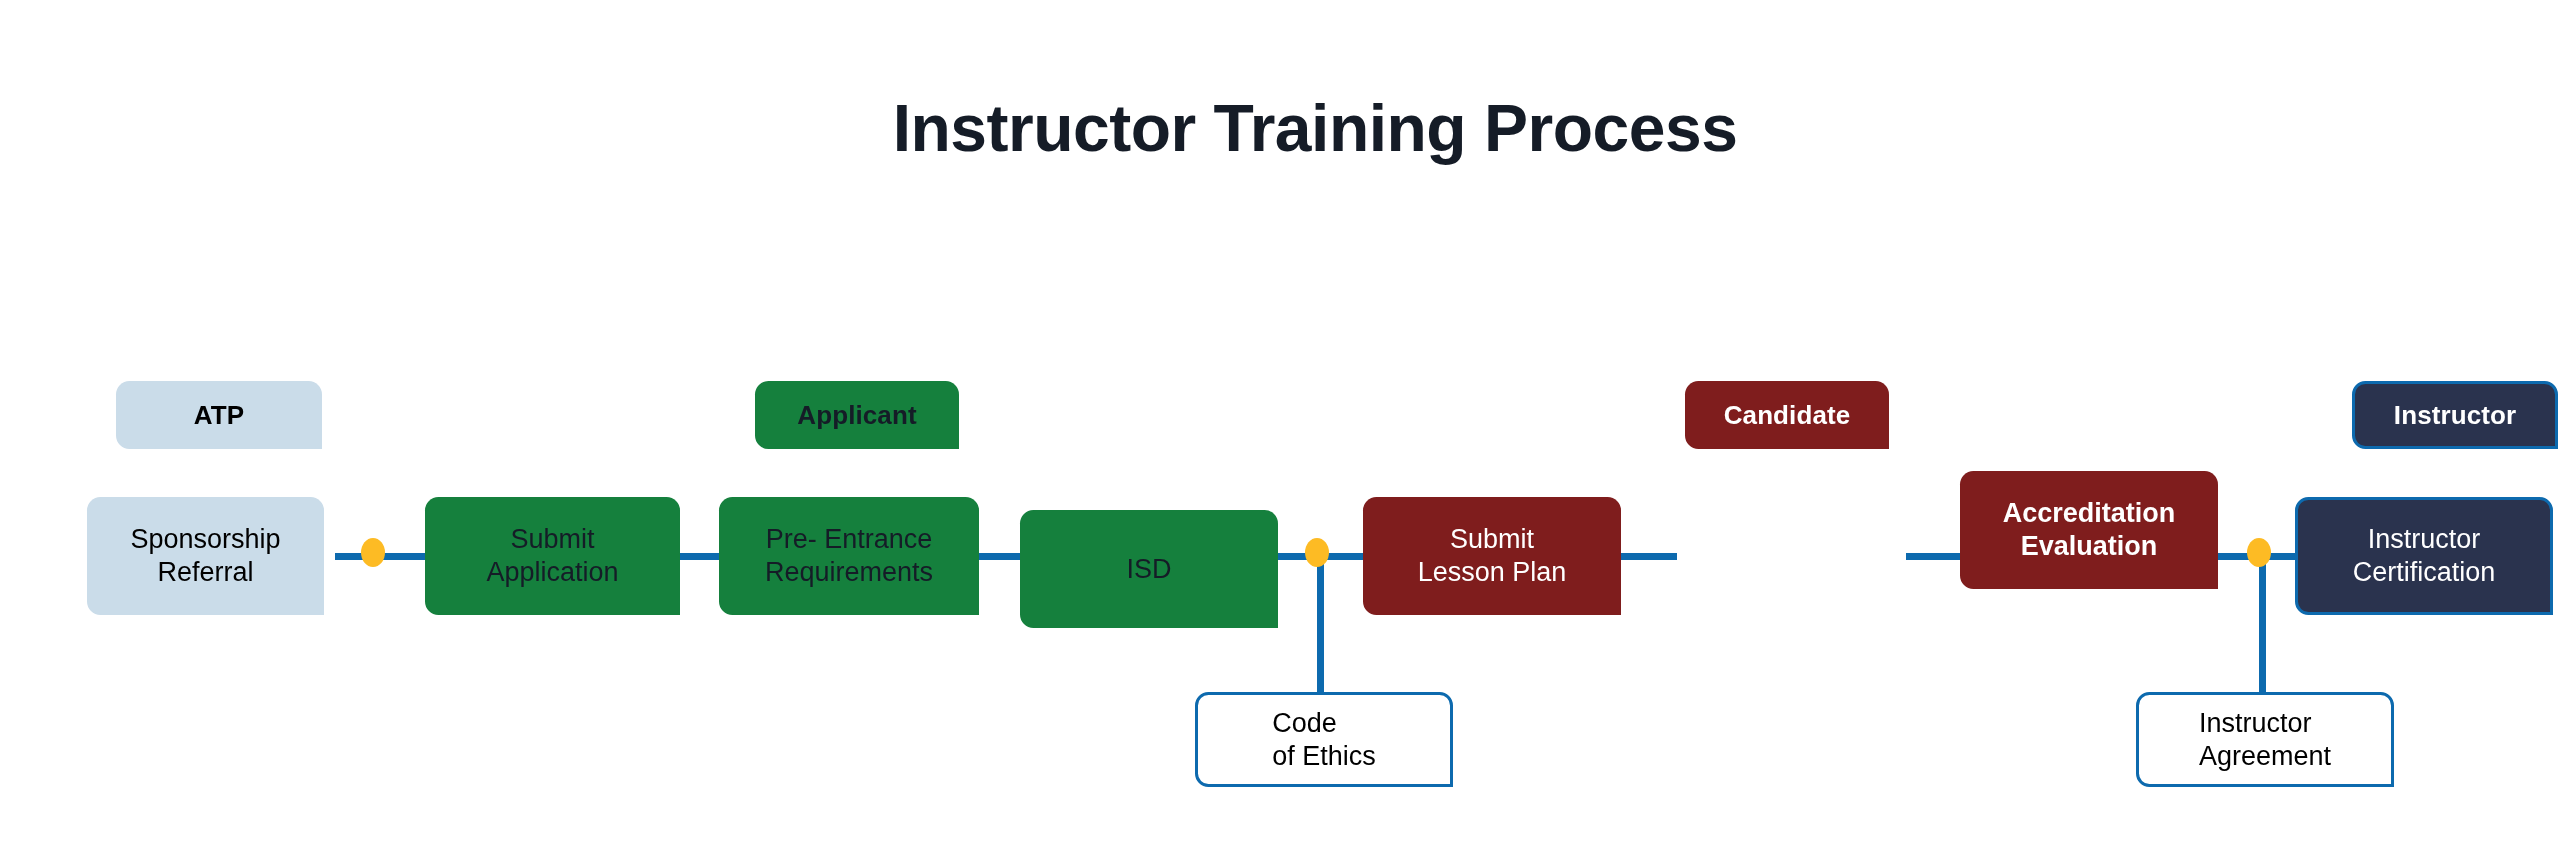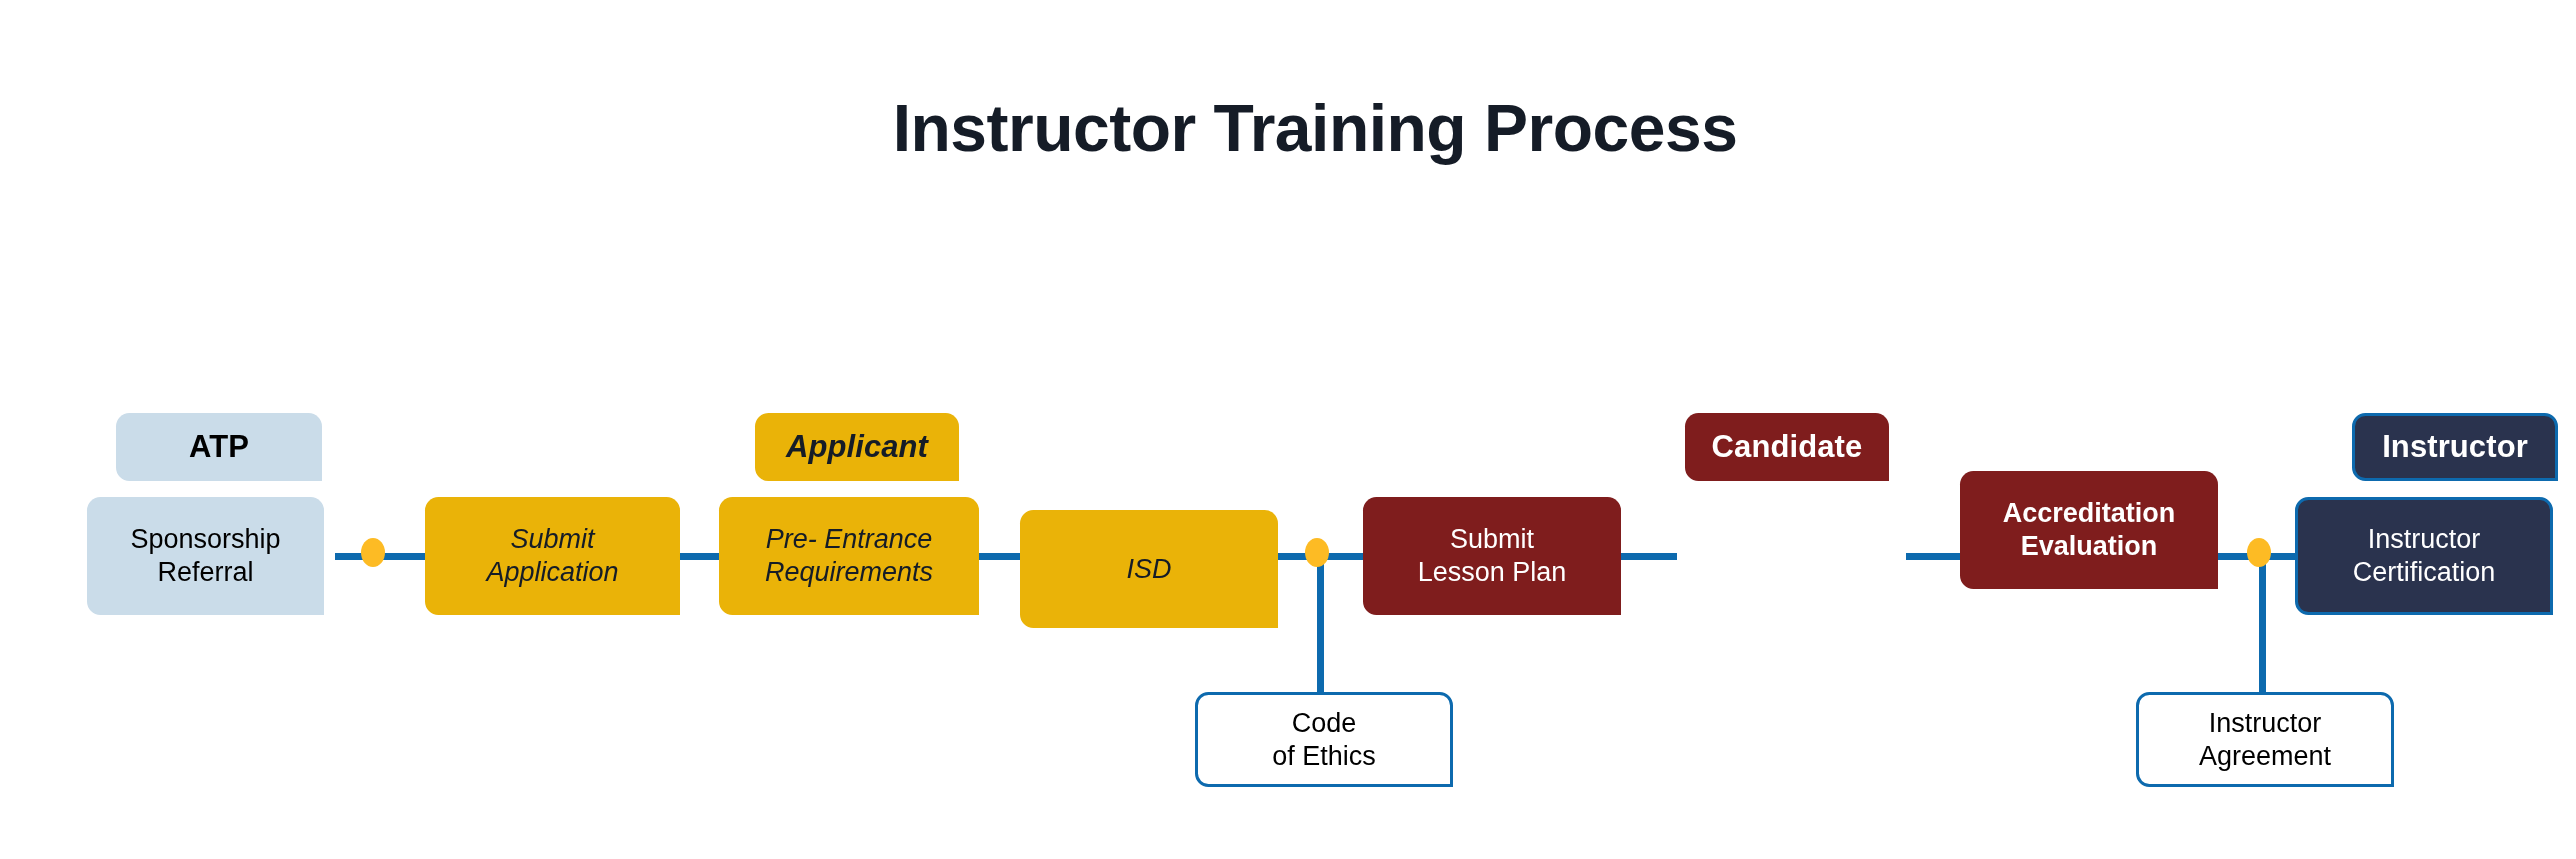--- a/index.html
+++ b/index.html
@@ -58,28 +58,27 @@
     z-index: 6;
   }
 
   
   .lane-badge {
     position: absolute;
     height: 68px;
     display: flex;
     align-items: center;
     justify-content: center;
-    font-size: 31px;
+    font-size: 26px;
     font-weight: bold;
     letter-spacing: 0.1px;
     
     border-radius: 13.4px 13.4px 0 13.4px;
     z-index: 4;
     white-space: nowrap;
-    margin-top: 32px;
   }
 
   
   .node {
     position: absolute;
     height: 118px;
     display: flex;
     align-items: center;
     justify-content: center;
     text-align: center;
@@ -91,34 +90,34 @@
     padding: 0 9.3px;
   }
 
   
   .subnode {
     position: absolute;
     height: 95px;
     display: flex;
     align-items: center;
     justify-content: center;
-    text-align: center;
+    text-align: left;
     font-size: 27px;
     font-weight: normal;
     line-height: 1.22;
     background: #ffffff;
     border: 3.6px solid #0D6AAE;
     border-radius: 13.4px 13.4px 0 13.4px;
     color: #000000;
     z-index: 5;
   }
 
   
   .fill-lightblue { background: #CADCE9; color: #000000; }
-  .fill-yellow    { background: #eab308; color: #151C27; font-style: italic; }
+  .fill-yellow    { background: #15803d; color: #151C27; }
   .fill-blue      { background: #7f1d1d; color: #ffffff; }
   .fill-navy      { background: #2A334E; color: #ffffff; border: 3.6px solid #0D6AAE; }
 
   .node-label { display: block; }
 </style>
 </head>
 <body>
 
 <div id="page-title">Instructor Training Process</div>
 

